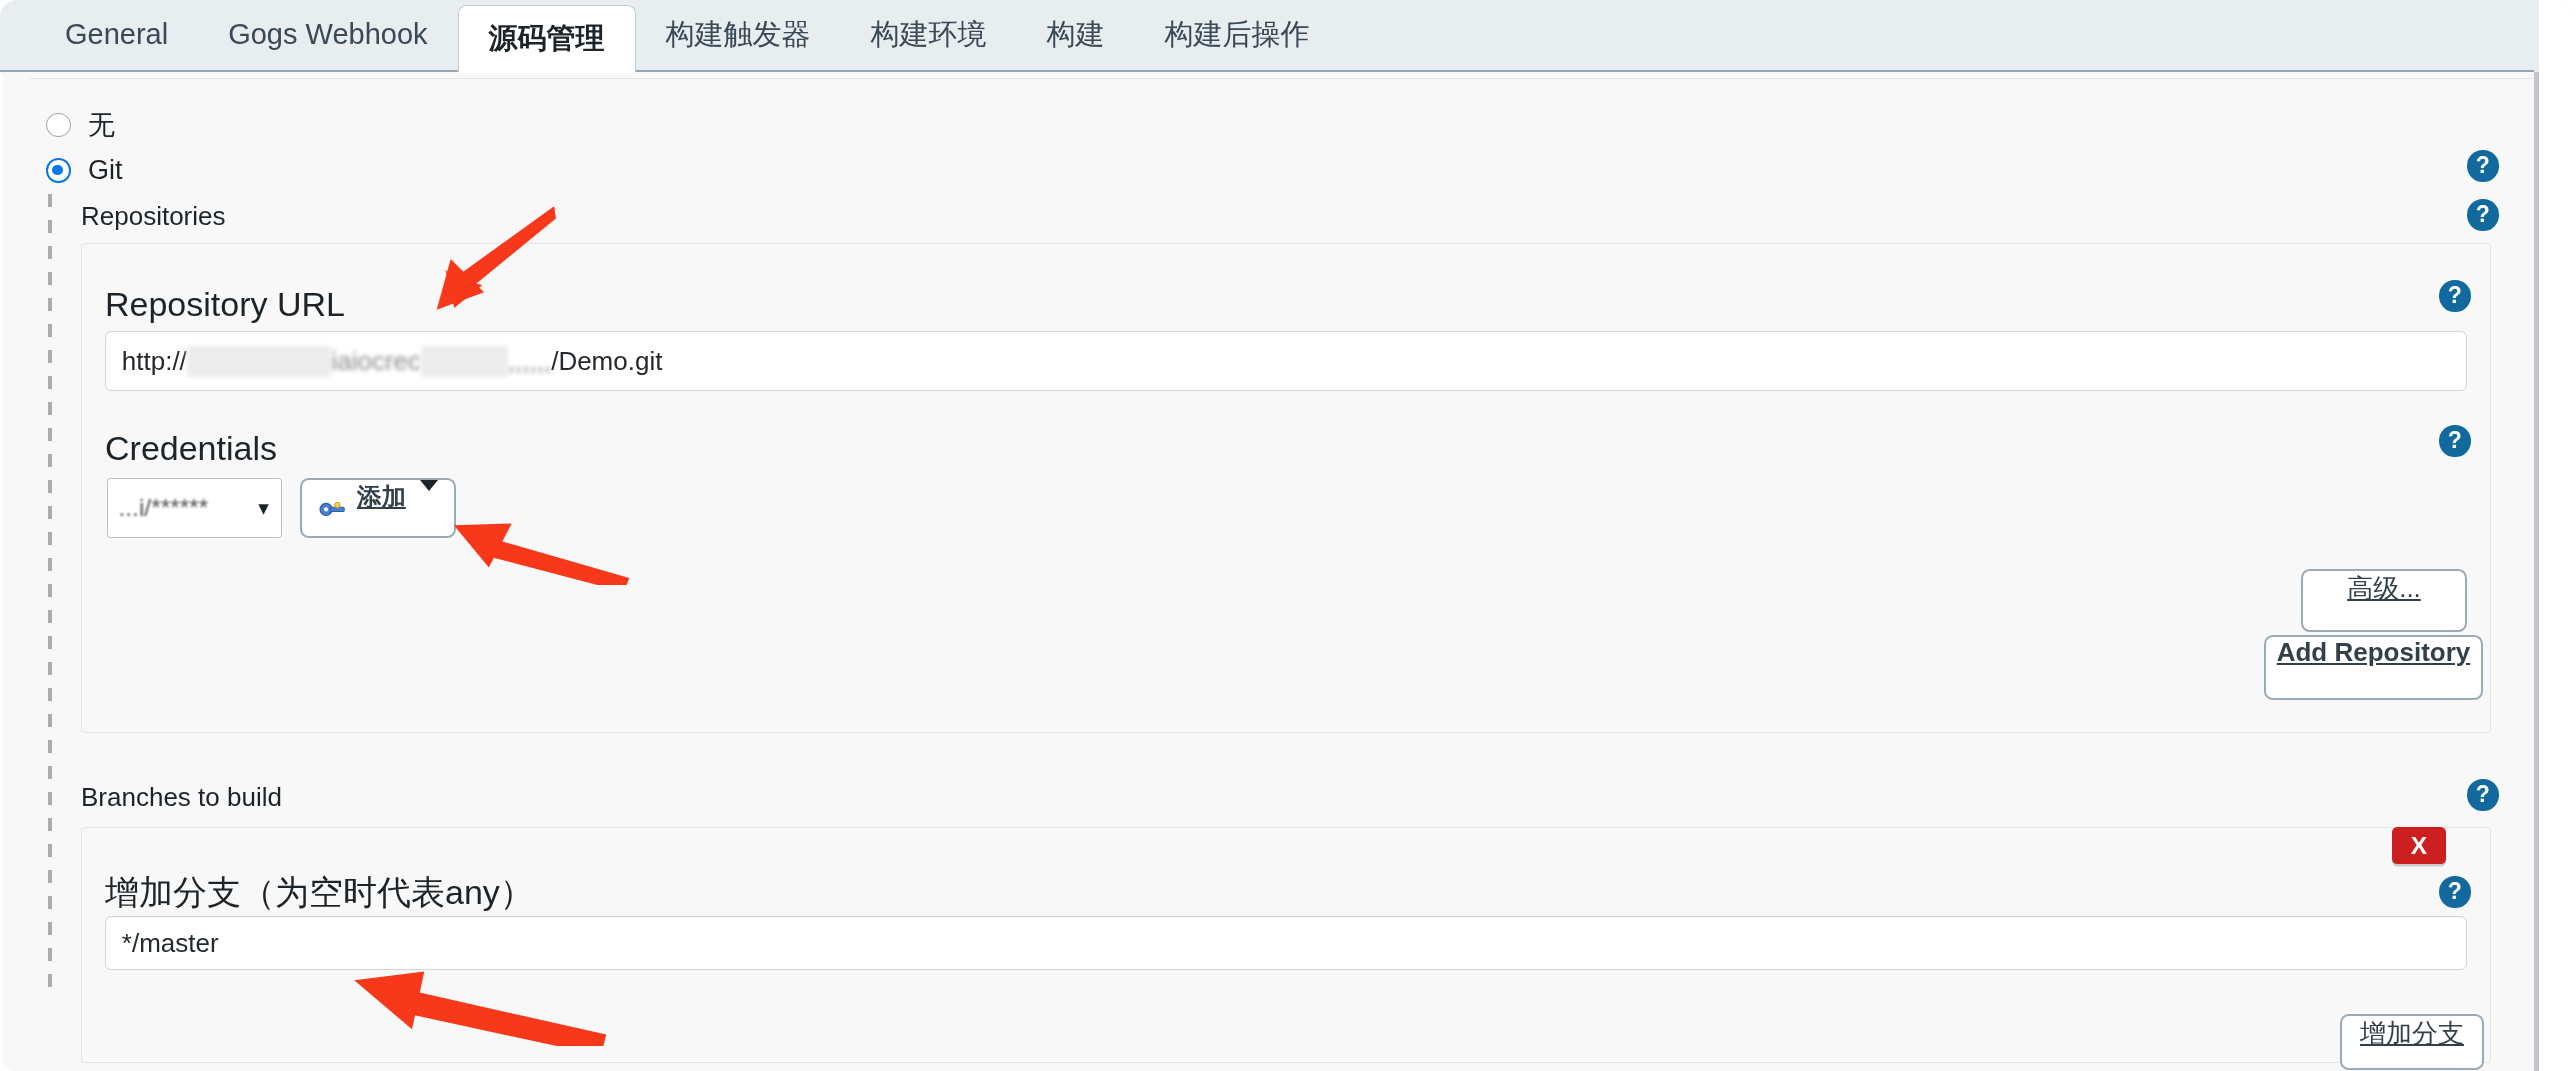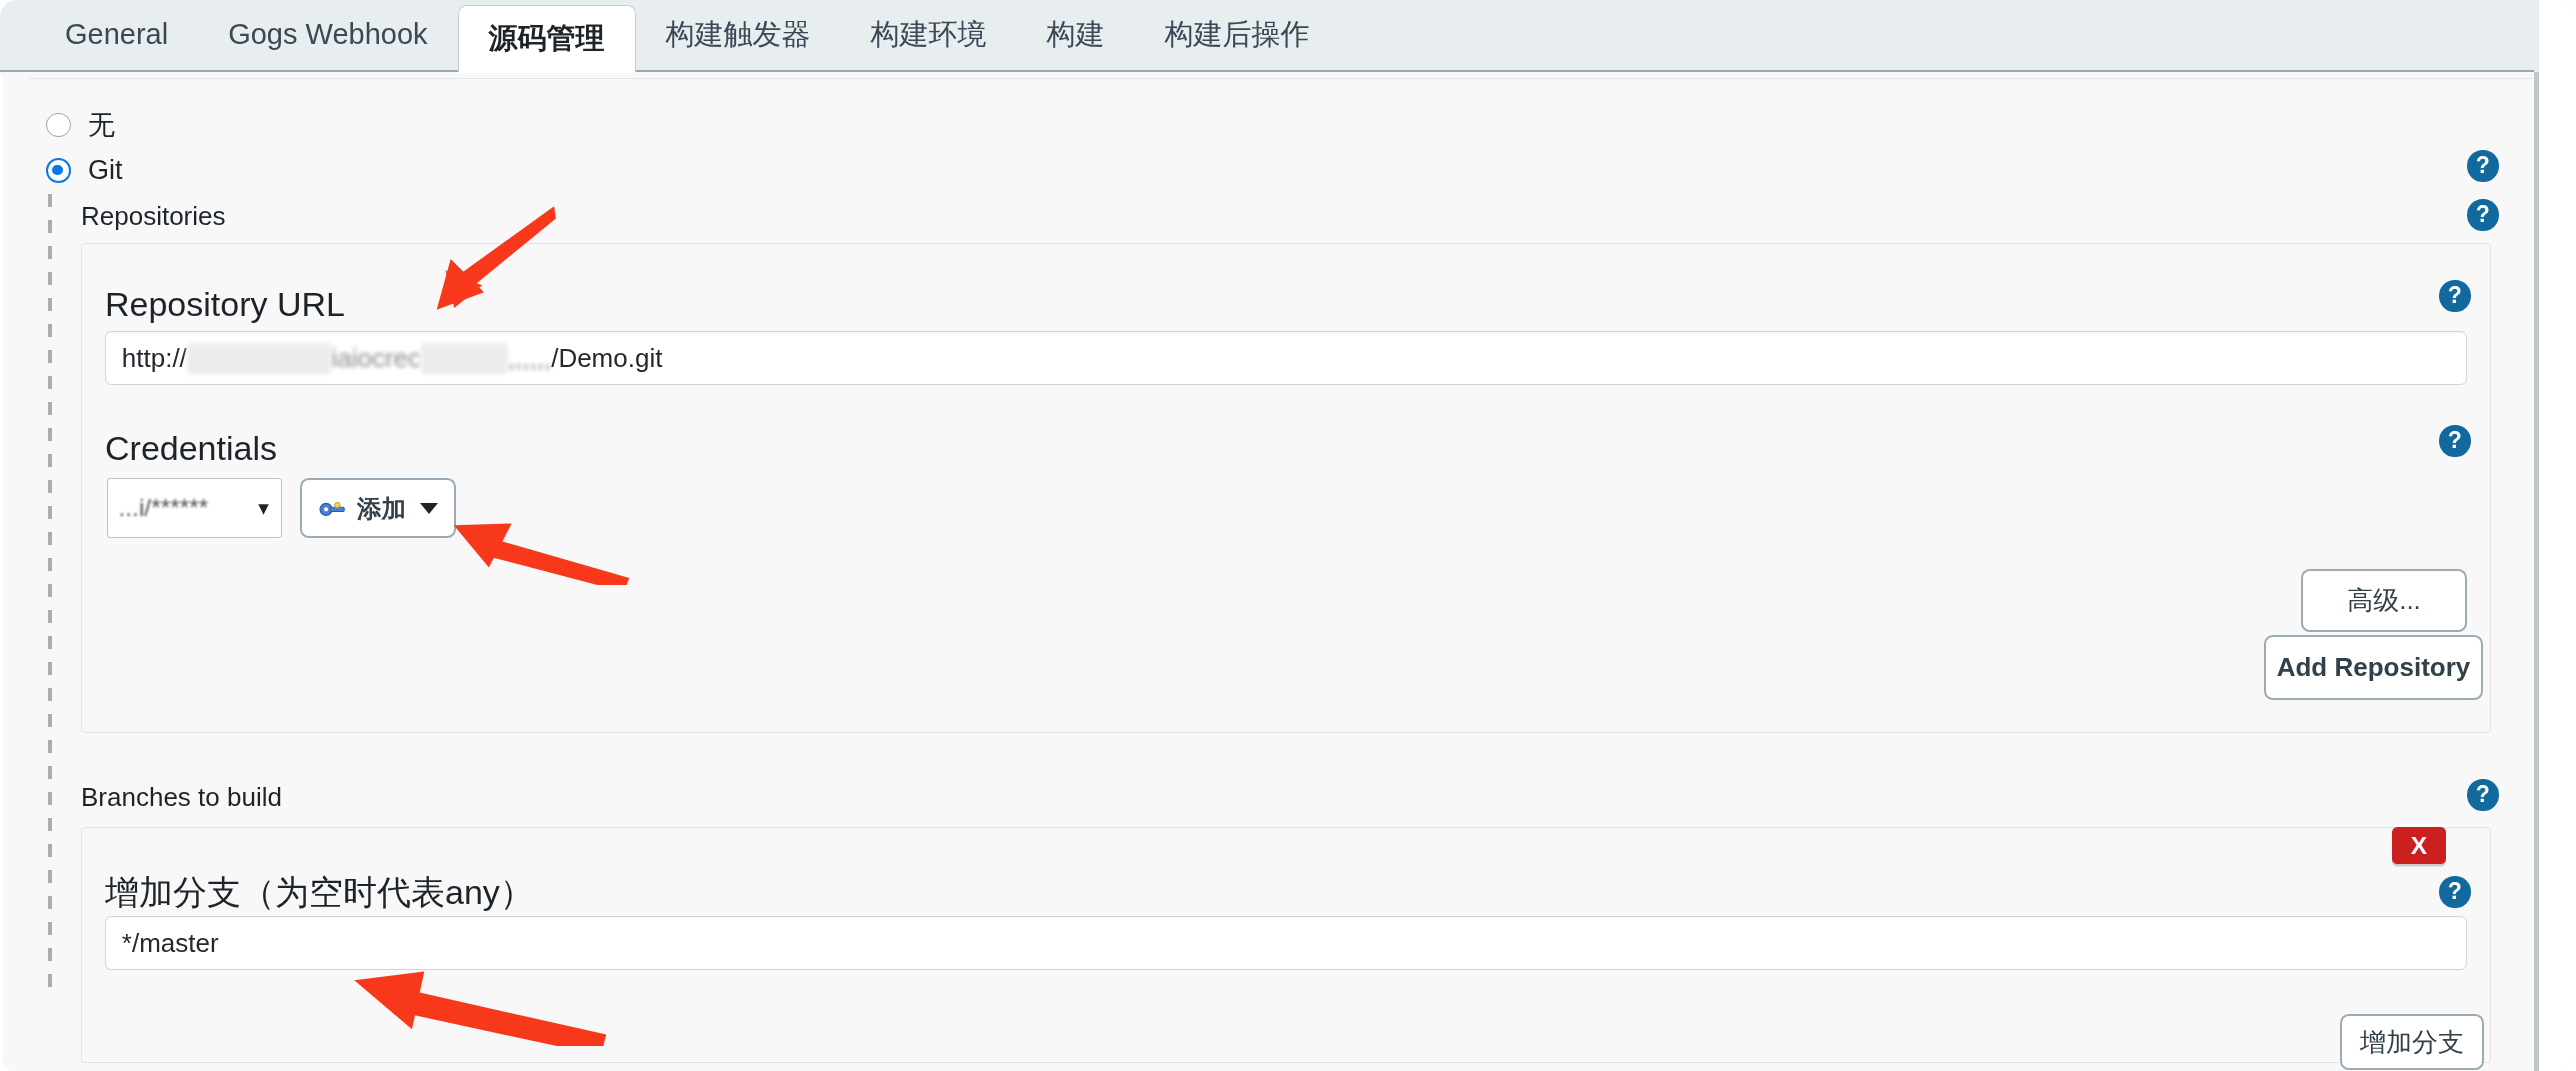--- a/index.html
+++ b/index.html
@@ -221,25 +221,25 @@
 
   
   .btn {
     position: absolute;
     background: #ffffff;
     border: 2.6px solid #9aabb5;
     border-radius: 8.8px;
     font-size: 26px;
     color: #32404a;
     display: flex;
-    align-items: center;
     justify-content: center;
     cursor: pointer;
     font-weight: 600;
     white-space: nowrap;
+    text-decoration: underline;
   }
   .btn.plain { font-weight: 400; }
   .btn .key-icon { margin-right: 8.8px; display: inline-flex; align-items: center; }
   .btn .caret {
     margin-left: 14px;
     width: 0; height: 0;
     border-left: 9.6px solid transparent;
     border-right: 9.6px solid transparent;
     border-top: 11.4px solid #1d2429;
   }
@@ -313,21 +313,21 @@
   <div class="help" style="left:2467px; top:150px;">?</div>
 
   <div class="section-title" style="left:81px; top:201px;">Repositories</div>
   <div class="help" style="left:2467px; top:199px;">?</div>
 
   <div class="panel" style="left:81px; top:243px; width:2410px; height:490px;"></div>
 
   <div class="field-label" style="left:105px; top:285px;">Repository URL</div>
   <div class="help" style="left:2439px; top:280px;">?</div>
 
-  <div class="text-input" style="left:105px; top:331px; width:2362px; height:54px;">
+  <div class="text-input" style="left:105px; top:331px; width:2362px; height:60px;">
     <span>http://</span>
       <span class="redact">uuuuuuuuuu</span>
       <span class="semi-blur">iaiocrec</span>
       <span class="redact">uuuuuu</span>
       <span class="semi-blur">,,,,,,</span>
       <span>/Demo.git</span>
   </div>
 
   <div class="field-label" style="left:105px; top:429px;">Credentials</div>
   <div class="help" style="left:2439px; top:425px;">?</div>

